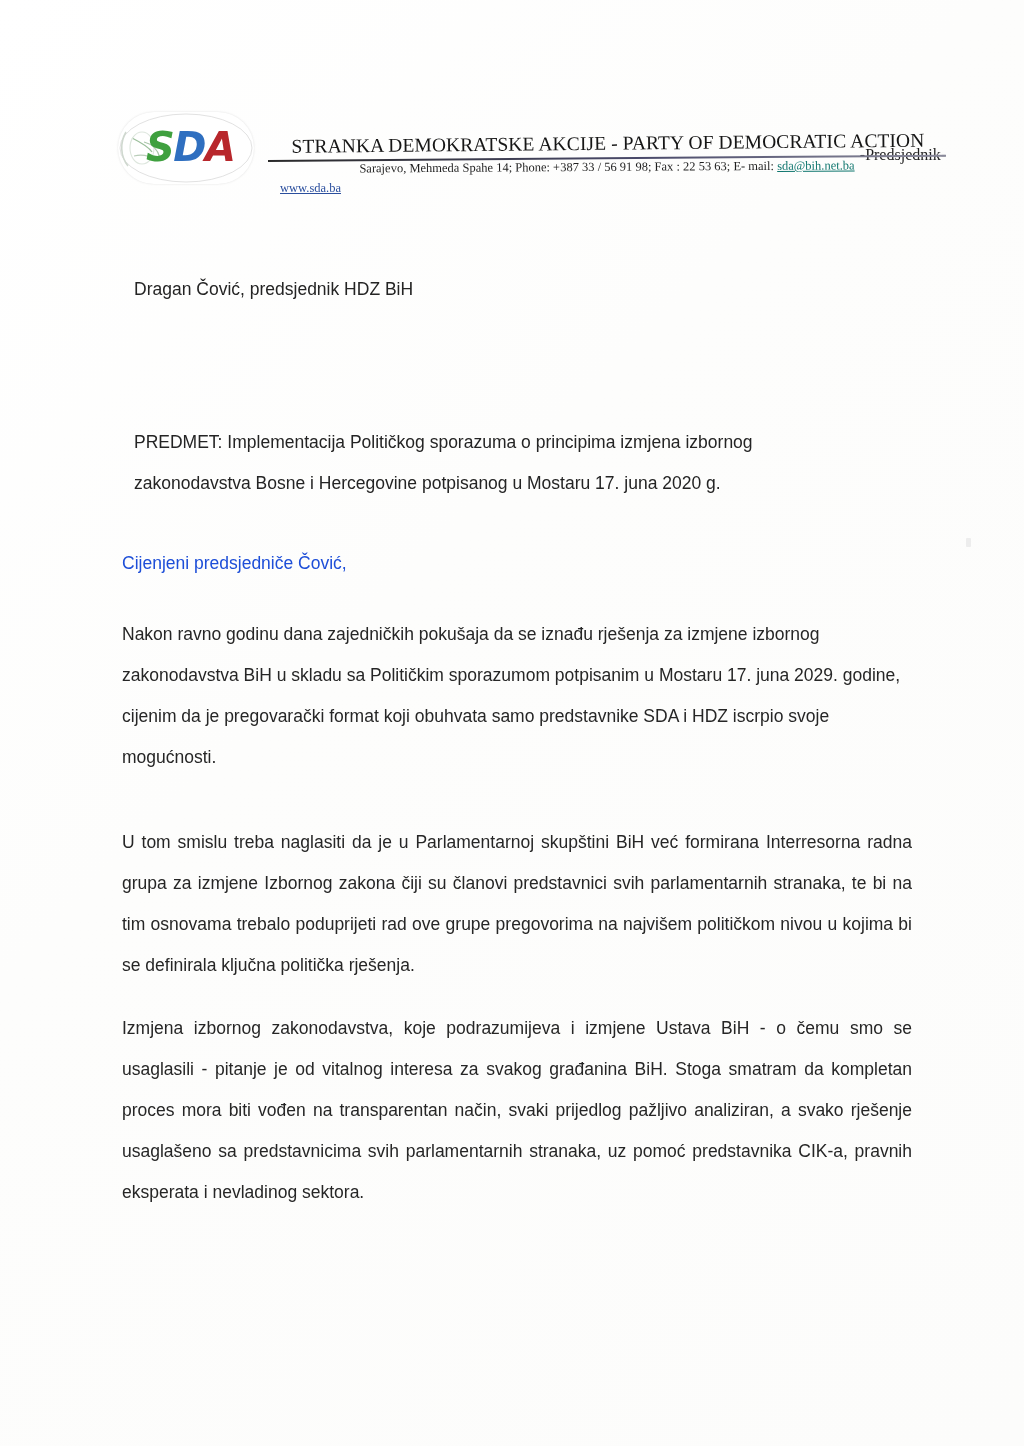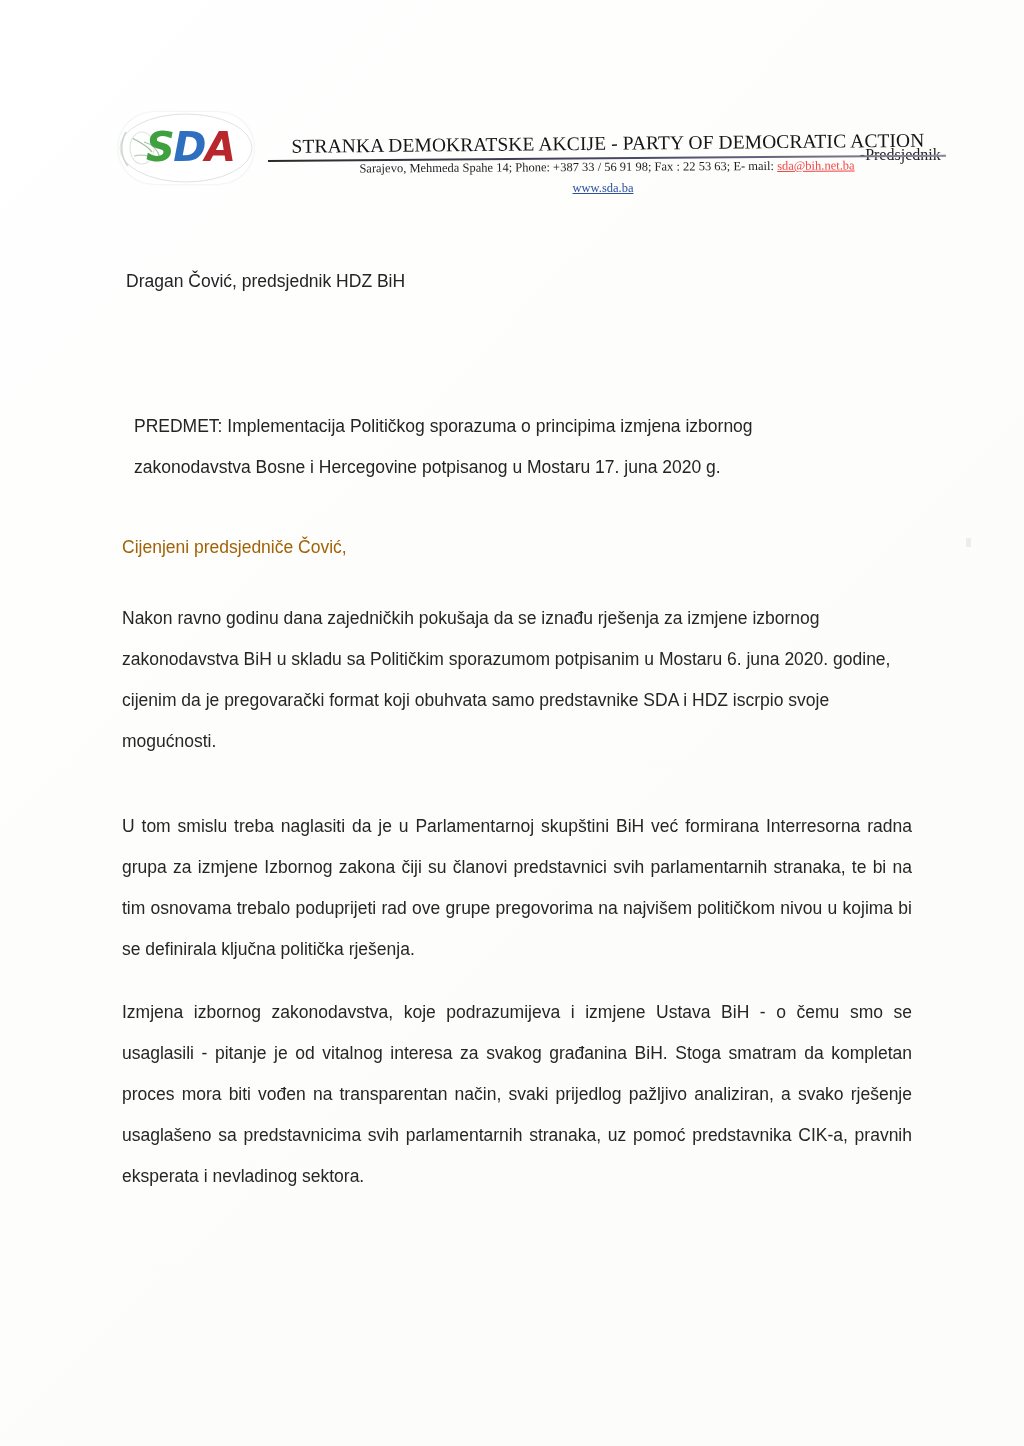--- a/index.html
+++ b/index.html
@@ -118,62 +118,62 @@
     width: 678px;
     text-align: center;
     font-family: "Liberation Serif", serif;
     font-size: 12.5px;
     color: #1f1f1f;
     white-space: nowrap;
     transform: rotate(-0.35deg);
     transform-origin: left center;
   }
   .contact-line .link {
-    color: #ef4444;
+    color: #0f766e;
     text-decoration: underline;
   }
   .web-line {
     position: absolute;
-    left: 264px;
+    left: 280px;
     top: 181px;
     width: 678px;
-    text-align: center;
+    text-align: left;
     font-family: "Liberation Serif", serif;
     font-size: 12.5px;
     color: #2b4f9e;
     text-decoration: underline;
     white-space: nowrap;
   }
 
   
   .letter-body {
     position: absolute;
     left: 122px;
     top: 262px;
     width: 790px;
     color: #232323;
   }
   .recipient {
     font-size: 17.5px;
     line-height: 30px;
     color: #242424;
-    margin: 4px;
+    margin: 12px;
   }
   .subject {
     margin: 12px;
     font-size: 17.5px;
     line-height: 41px;
     color: #242424;
     max-width: 700px;
   }
   .salutation {
     margin: 0;
     font-size: 17.5px;
     line-height: 30px;
-    color: #a16207;
+    color: #1d4ed8;
   }
   .para {
     margin: 0;
     font-size: 17.5px;
     line-height: 41px;
     color: #262626;
     text-align: justify;
   }
   .para.ragged {
     text-align: left;
@@ -236,21 +236,21 @@
       <div class="sp-recipient"></div>
 
       <p class="subject">PREDMET: Implementacija Političkog sporazuma o principima izmjena izbornog zakonodavstva Bosne i Hercegovine potpisanog u Mostaru 17. juna 2020 g.</p>
 
       <div class="sp-subject"></div>
 
       <p class="salutation">Cijenjeni predsjedniče Čović,</p>
 
       <div class="sp-salutation"></div>
 
-      <p class="para ragged">Nakon ravno godinu dana zajedničkih pokušaja da se iznađu rješenja za izmjene izbornog zakonodavstva BiH u skladu sa Političkim sporazumom potpisanim u Mostaru 6. juna 2020. godine, cijenim da je pregovarački format koji obuhvata samo predstavnike SDA i HDZ iscrpio svoje mogućnosti.</p>
+      <p class="para ragged">Nakon ravno godinu dana zajedničkih pokušaja da se iznađu rješenja za izmjene izbornog zakonodavstva BiH u skladu sa Političkim sporazumom potpisanim u Mostaru 17. juna 2029. godine, cijenim da je pregovarački format koji obuhvata samo predstavnike SDA i HDZ iscrpio svoje mogućnosti.</p>
 
       <div class="sp-para"></div>
 
 
       <div class="sp-para"></div>
 
       <p class="para">U tom smislu treba naglasiti da je u Parlamentarnoj skupštini BiH već formirana Interresorna radna grupa za izmjene Izbornog zakona čiji su članovi predstavnici svih parlamentarnih stranaka, te bi na tim osnovama trebalo poduprijeti rad ove grupe pregovorima na najvišem političkom nivou u kojima bi se definirala ključna politička rješenja.</p>
 
       <div class="sp-para"></div>
 

